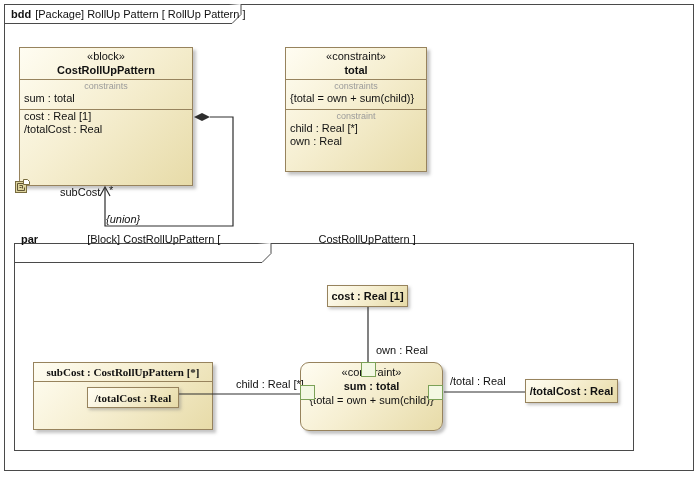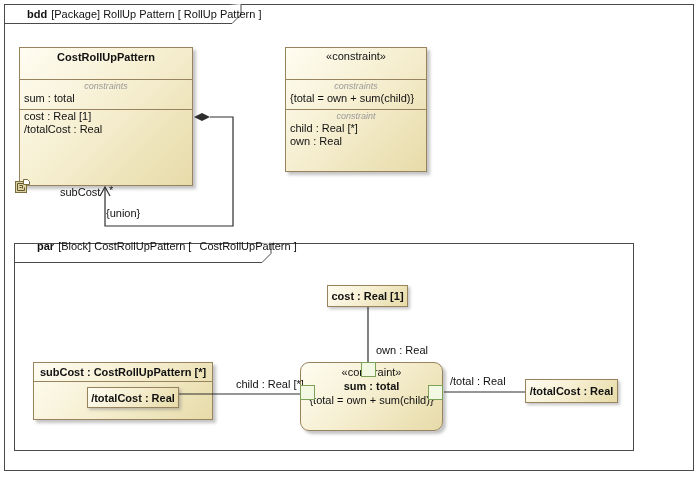--- a/index.html
+++ b/index.html
@@ -13,34 +13,34 @@
     --compartment-label:#9a9a9a;
   }
   *{box-sizing:border-box;}
   html,body{margin:0;padding:0;}
   body{
     width:698px;height:481px;background:#ffffff;position:relative;
     font-family:"Liberation Sans", sans-serif;font-size:11px;color:#111;
     overflow:hidden;
   }
   .frame{position:absolute;border:1px solid var(--frame-line);background:transparent;}
-  .tab-text{position:absolute;height:19px;display:flex;align-items:center;padding-left:23px;white-space:pre;z-index:3;}
+  .tab-text{position:absolute;height:19px;display:flex;align-items:center;padding-left:7px;white-space:pre;z-index:3;}
   .tab-text .kw{font-weight:bold;margin-right:4px;}
   .tab-svg{position:absolute;z-index:2;}
   .shape{
     position:absolute;
     background:linear-gradient(135deg,var(--element-fill-light) 0%,#f6efd2 45%,var(--element-fill-dark) 100%);
     border:1px solid var(--element-border);
     box-shadow:3px 3px 3px rgba(125,125,125,0.45);
   }
   .hdr{text-align:center;padding-top:2px;}
   .hdr .stereo{line-height:13px;}
   .hdr .nm{font-weight:bold;line-height:14px;}
   .comp{border-top:1px solid var(--element-border);}
-  .comp-label{font-size:9px;font-style:italic;color:var(--compartment-label);text-align:center;line-height:11px;padding-top:1px;}
+  .comp-label{font-size:9px;color:var(--compartment-label);text-align:center;line-height:11px;padding-top:1px;}
   .comp-item{line-height:13px;padding:0 4px;white-space:nowrap;}
   .flexcol{display:flex;flex-direction:column;}
   .grow{flex:1;}
   .small-box{
     position:absolute;display:flex;align-items:center;justify-content:center;
     font-weight:bold;white-space:nowrap;
     background:linear-gradient(135deg,var(--element-fill-light) 0%,#f6efd2 45%,var(--element-fill-dark) 100%);
     border:1px solid var(--element-border);
     box-shadow:2px 2px 3px rgba(125,125,125,0.45);
   }
@@ -61,20 +61,21 @@
 
 <svg class="tab-svg" style="left:4px;top:4px;" width="238" height="20">
   <path d="M0,19.5 H228 L237,10.5 V0" fill="#ffffff" stroke="#4a4a4a" stroke-width="1"></path>
 </svg>
 <div class="tab-text" style="left:4px;top:4px;width:234px;">
   <span class="kw">bdd</span><span>[Package] RollUp Pattern [ RollUp Pattern ]</span>
 </div>
 
 <div class="shape flexcol" style="left:19px;top:47px;width:174px;height:139px;">
   <div class="hdr" style="height:31px;">
+    <div class="stereo">«block»</div>
     <div class="nm">CostRollUpPattern</div>
   </div>
   <div class="comp" style="height:30px;">
     <div class="comp-label">constraints</div>
     <div class="comp-item">sum : total</div>
   </div>
   <div class="comp grow">
     <div class="comp-item">cost : Real [1]</div>
     <div class="comp-item">/totalCost : Real</div>
   </div>
@@ -82,56 +83,57 @@
 
 <svg class="diagram-icon" style="left:15px;top:179px;" width="15" height="15" viewBox="0 0 15 15">
   <rect x="0.5" y="2.5" width="11" height="11" fill="#ded49e" stroke="#776b3f"></rect>
   <path d="M2.5 4.5 h7 M2.5 4.5 v7 h7 v-3 M4.5 6.5 h3 v3 M6.5 8.5 h-2" stroke="#5f5535" fill="none"></path>
   <path d="M8.5 0.5 h4 l2 2 v3 h-6 z" fill="#ffffff" stroke="#776b3f"></path>
 </svg>
 
 <div class="shape flexcol" style="left:285px;top:47px;width:142px;height:125px;">
   <div class="hdr" style="height:31px;">
     <div class="stereo">«constraint»</div>
+    <div class="nm">total</div>
   </div>
   <div class="comp" style="height:30px;">
     <div class="comp-label">constraints</div>
     <div class="comp-item">{total = own + sum(child)}</div>
   </div>
   <div class="comp grow">
     <div class="comp-label">constraint</div>
     <div class="comp-item">child : Real [*]</div>
     <div class="comp-item">own : Real</div>
   </div>
 </div>
 
 <div class="lbl" style="left:60px;top:186px;">subCost</div>
 <div class="lbl" style="left:109px;top:184px;">*</div>
-<div class="lbl" style="left:106px;top:207px;">{union}</div>
+<div class="lbl" style="left:106px;top:213px;font-style:italic;">{union}</div>
 
 <div class="frame" style="left:14px;top:243px;width:620px;height:208px;"></div>
 
 <svg class="tab-svg" style="left:14px;top:243px;" width="258" height="20">
   <path d="M0,19.5 H248 L257,10.5 V0" fill="#ffffff" stroke="#4a4a4a" stroke-width="1"></path>
 </svg>
-<div class="tab-text" style="left:14px;top:236px;width:254px;">
+<div class="tab-text" style="left:14px;top:229px;width:254px;gap:45px;">
   <span class="kw">par</span><span>[Block] CostRollUpPattern [ </span><svg width="14" height="14" viewBox="0 0 15 15" style="margin:0 1px;">
       <rect x="0.5" y="2.5" width="11" height="11" fill="#ded49e" stroke="#776b3f"></rect>
       <path d="M2.5 4.5 h7 M2.5 4.5 v7 h7 v-3 M4.5 6.5 h3 v3 M6.5 8.5 h-2" stroke="#5f5535" fill="none"></path>
       <path d="M8.5 0.5 h4 l2 2 v3 h-6 z" fill="#ffffff" stroke="#776b3f"></path>
     </svg><span> CostRollUpPattern ]</span>
 </div>
 
 <div class="small-box" style="left:327px;top:285px;width:81px;height:22px;">cost : Real [1]</div>
 
 <div class="lbl" style="left:376px;top:344px;">own : Real</div>
 <div class="lbl" style="left:236px;top:378px;">child : Real [*]</div>
 <div class="lbl" style="left:450px;top:375px;">/total : Real</div>
 
-<div class="shape" style="left:33px;top:362px;width:180px;height:58px;">
+<div class="shape" style="left:33px;top:362px;width:180px;height:68px;font-family:Liberation Serif, serif;">
   <div style="height:19px;border-bottom:1px solid var(--element-border);text-align:center;font-weight:bold;line-height:18px;white-space:nowrap;">subCost : CostRollUpPattern [*]</div>
   <div class="small-box" style="left:53px;top:24px;width:92px;height:21px;">/totalCost : Real</div>
 </div>
 
 <div class="shape constraint-shape" style="left:300px;top:362px;width:143px;height:69px;">
   <div style="padding-top:3px;">
     <div class="stereo" style="line-height:13px;">«constraint»</div>
     <div class="nm" style="font-weight:bold;line-height:14px;">sum : total</div>
     <div class="expr">{total = own + sum(child)}</div>
   </div>

